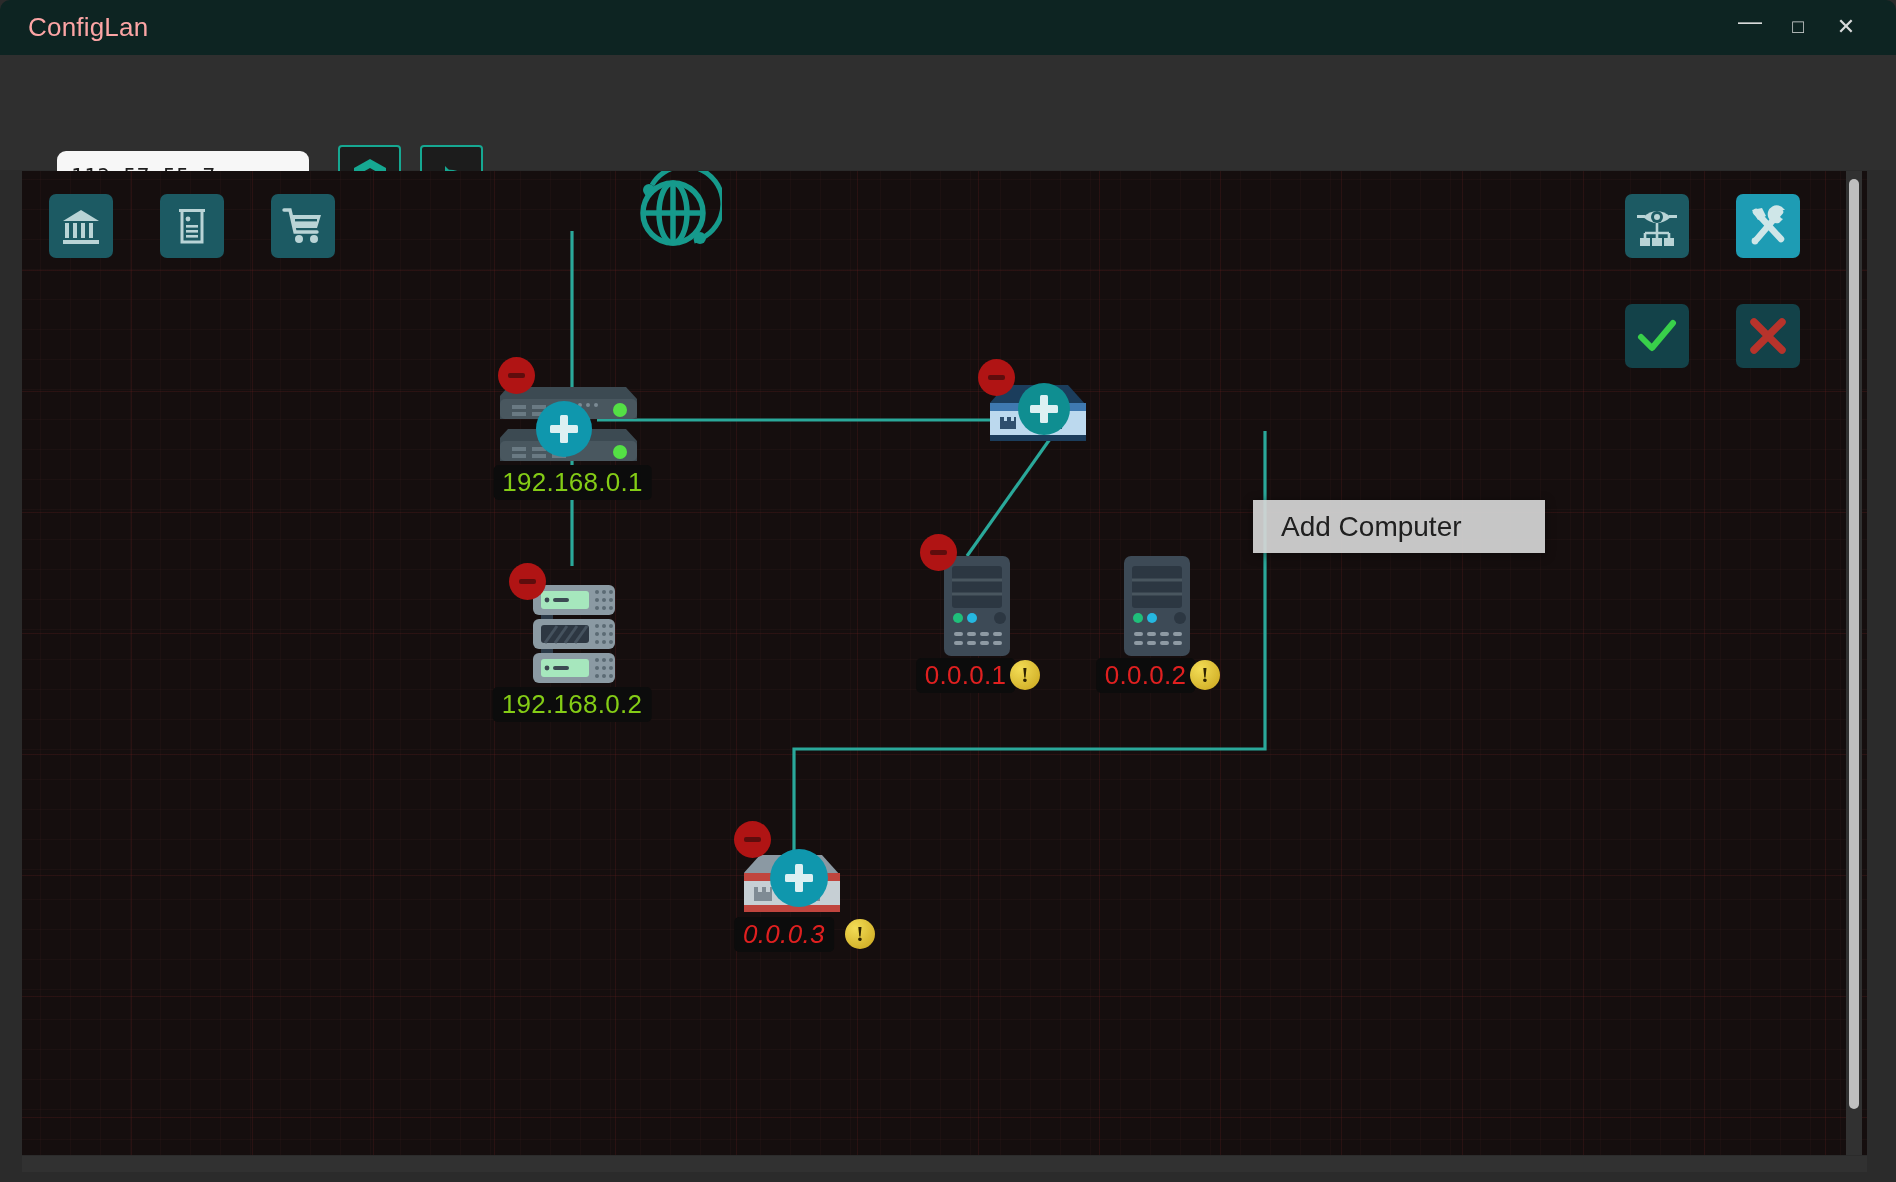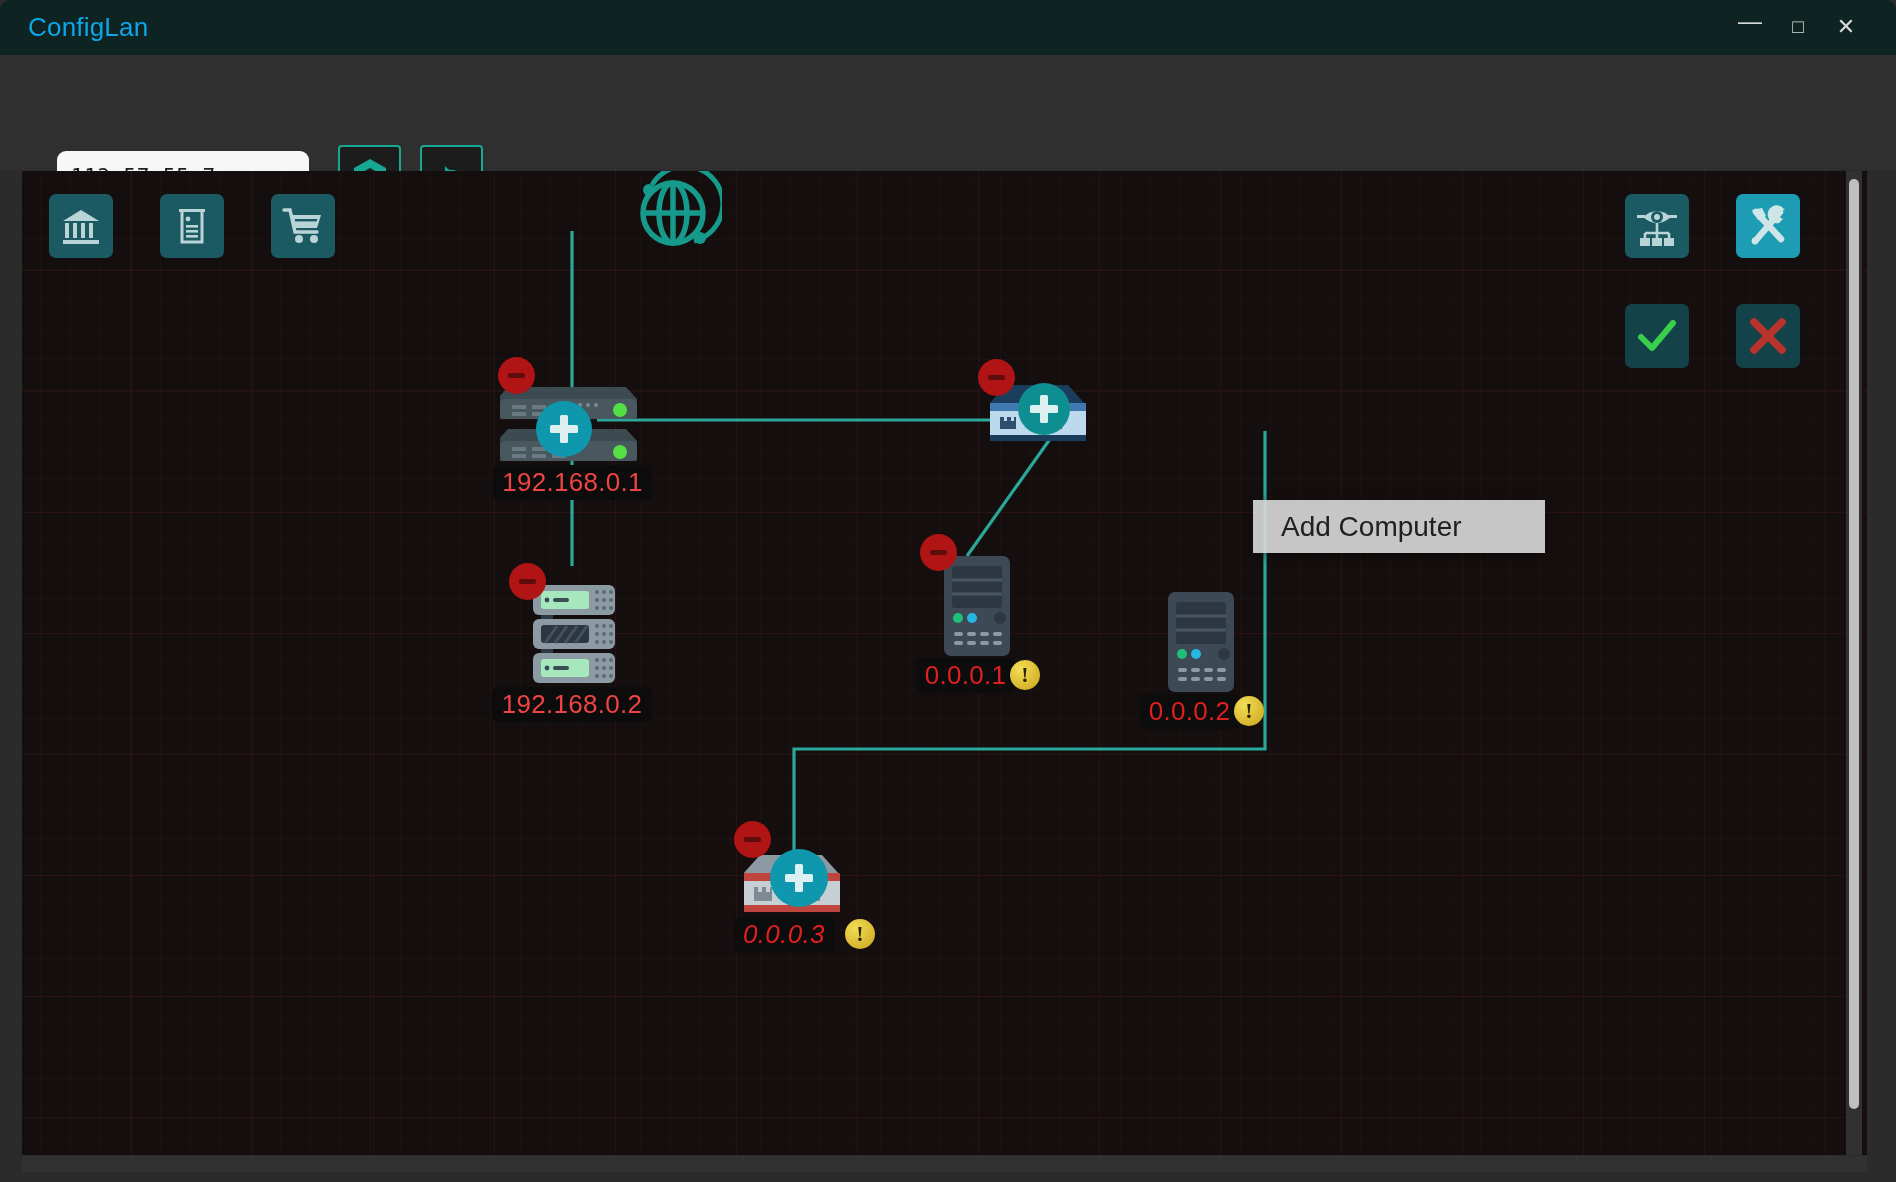--- a/index.html
+++ b/index.html
@@ -11,21 +11,21 @@
   }
 
   
   #titlebar {
     position: absolute; left: 0; top: 0; width: 1896px; height: 55px;
     background: #0d2422;
     border-top-left-radius: 10px; border-top-right-radius: 10px;
   }
   #app-title {
     position: absolute; left: 28px; top: 12px;
-    font-size: 26px; color: #0ea5e9; letter-spacing: .2px;
+    font-size: 26px; color: #fca5a5; letter-spacing: .2px;
   }
   .winbtn {
     position: absolute; top: 8px; width: 46px; height: 38px;
     color: #d8dada; font-size: 22px; line-height: 38px; text-align: center;
     cursor: default; user-select: none;
   }
   #btn-min  { left: 1727px; font-size: 24px; }
   #btn-max  { left: 1775px; font-size: 19px; }
   #btn-close{ left: 1823px; font-size: 22px; }
   #btn-min span { display:inline-block; transform: translateY(-6px); }
@@ -77,21 +77,21 @@
     background-position: -12px -22px, -12px -22px, -12px -22px, -12px -22px;
   }
   #edges { position: absolute; inset: 0; }
 
   .node { position: absolute; }
   .node-ip {
     position: absolute; left: 50%; transform: translateX(-50%);
     white-space: nowrap; background: #0c0c0c; border-radius: 5px;
     padding: 2px 9px; font-size: 26px; letter-spacing: .3px;
   }
-  .ip-ok  { color: #ef4444; }
+  .ip-ok  { color: #84cc16; }
   .ip-bad { color: #e02020; }
   .minus-badge {
     position: absolute; width: 37px; height: 37px; border-radius: 50%;
     background: #b01414;
     display: flex; align-items: center; justify-content: center;
   }
   .minus-badge i {
     display: block; width: 17px; height: 4.5px; border-radius: 2px;
     background: #5e0d0d;
   }
@@ -413,21 +413,21 @@
         <rect x="14" y="85" width="9" height="4" rx="2"></rect>
           <rect x="27" y="85" width="9" height="4" rx="2"></rect>
         <rect x="40" y="85" width="9" height="4" rx="2"></rect>
           <rect x="53" y="85" width="9" height="4" rx="2"></rect>
       </g>
     </svg>
     <div class="node-ip ip-bad" style="top:102px; left:34%;">0.0.0.1</div>
     <div class="warn-badge" style="left:70px; top:104px;">!</div>
   </div>
 
-  <div class="node" style="left:1142px; top:385px; width:75px; height:130px;margin-top:36px;">
+  <div class="node" style="left:1098px; top:385px; width:75px; height:130px;">
     <svg width="75" height="105" viewBox="0 0 75 105">
       <rect x="4" y="0" width="66" height="100" rx="7" fill="#3d4a56"></rect>
       <rect x="12" y="10" width="50" height="42" rx="3" fill="#2c3742"></rect>
       <g stroke="#49565f" stroke-width="3">
           <line x1="12" y1="24" x2="62" y2="24"></line>
           <line x1="12" y1="38" x2="62" y2="38"></line>
         </g>
       <circle cx="18" cy="62" r="5" fill="#1fbf7a"></circle>
       <circle cx="32" cy="62" r="5" fill="#25b7e0"></circle>
       <circle cx="60" cy="62" r="6" fill="#2c3742"></circle>

